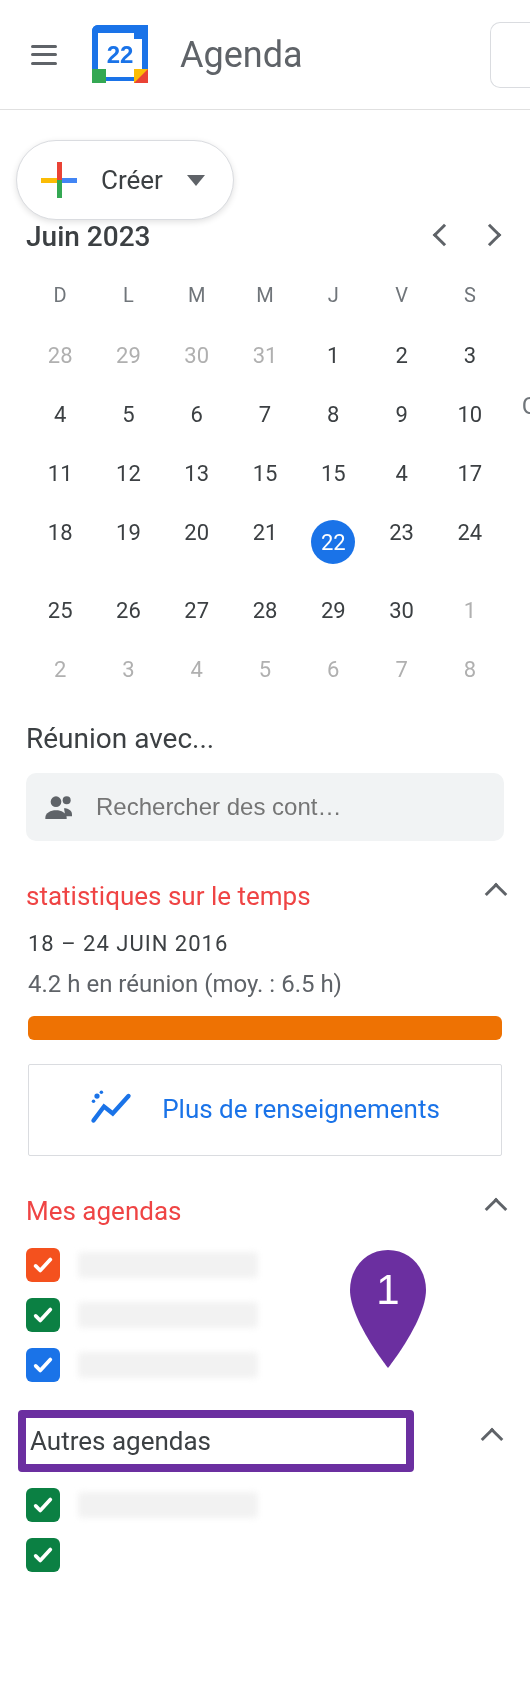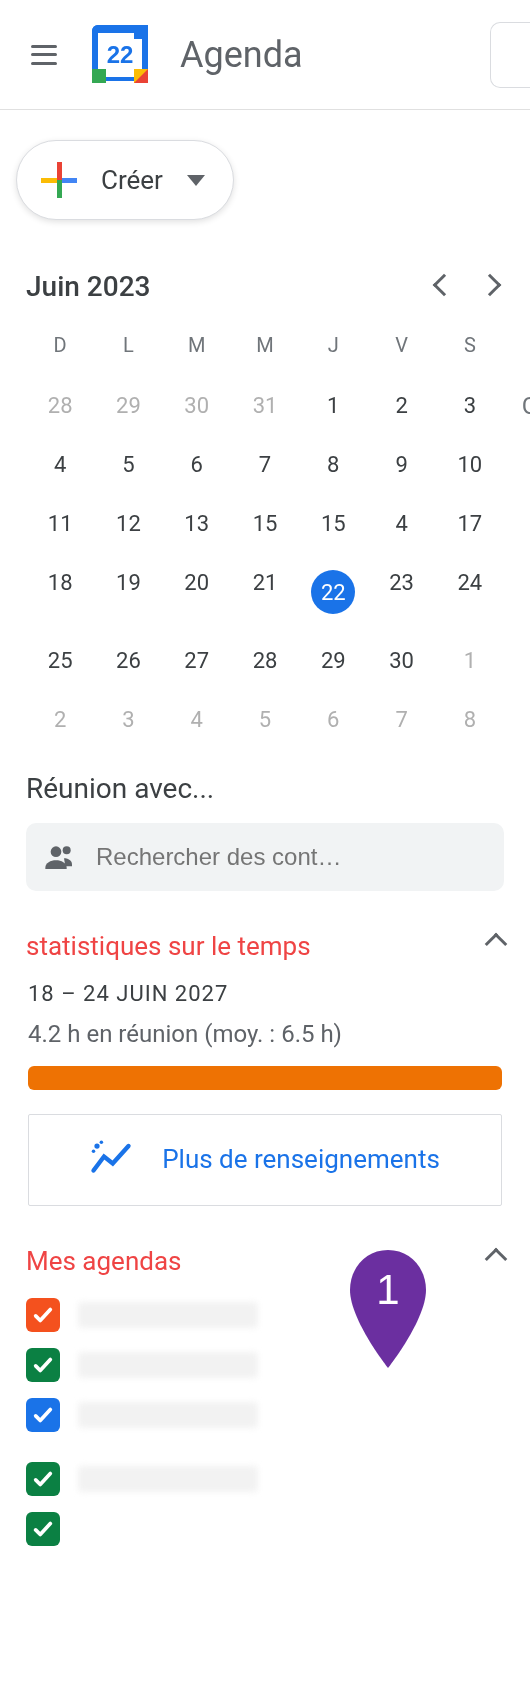--- a/index.html
+++ b/index.html
@@ -14,21 +14,21 @@
   .app-title { font-size:36px; color:#5f6368;margin-left:8px; }
   .sidebar { padding: 30px 16px 0 16px; position:relative;}
   .create-btn { display:inline-flex; align-items:center; gap:24px; height:80px; padding:0 28px 0 24px; border-radius:40px; border:1px solid #dadce0; background:#fff; box-shadow:0 2px 6px rgba(0,0,0,.12); cursor:pointer;}
   .plus-icon { position:relative; width:36px; height:36px;}
   .plus-icon .h1 { position:absolute; left:0; top:16px; width:18px; height:5px; background:#fbbc05;}
   .plus-icon .h2 { position:absolute; left:18px; top:16px; width:18px; height:5px; background:#4285f4;}
   .plus-icon .v1 { position:absolute; left:16px; top:0; width:5px; height:18px; background:#ea4335;}
   .plus-icon .v2 { position:absolute; left:16px; top:18px; width:5px; height:18px; background:#34a853;}
   .create-label { font-size:26px; color:#3c4043;}
   .triangle-down { width:0; height:0; border-left:9px solid transparent; border-right:9px solid transparent; border-top:11px solid #5f6368; }
-  .mini-cal { margin-top:50px; padding:0 10px;}
+  .mini-cal { padding:0 10px;}
   .mini-head { display:flex; align-items:center; justify-content:space-between;}
   .mini-title { font-size:28px; color:#3c4043; font-weight:500;}
   .nav-arrows { display:flex; gap:30px; margin-right:6px;}
   .chevron { width:16px; height:16px; border:solid #5f6368; border-width:0 3px 3px 0; display:inline-block; padding:0;}
   .chev-left { transform:rotate(135deg);}
   .chev-right { transform:rotate(-45deg);}
   .chev-up-sm { transform:rotate(-135deg);}
   .cal-grid { display:grid; grid-template-columns:repeat(7,1fr); text-align:center; margin-top:20px; row-gap:18px; }
   .dow { font-size:20px; color:#70757a; padding:10px 0;}
   .day { font-size:22px; color:#3c4043; padding:8px 0;}
@@ -176,21 +176,21 @@
         <circle cx="17" cy="7" r="3"></circle>
           <path d="M15 13c2.5 0 6 1.3 6 4.5V19h-5"></path>
       </svg>
       <input class="search-input" placeholder="Rechercher des cont…" style="">
     </div>
 
     <div class="row-head">
       <div class="label">statistiques sur le temps</div>
       <span><i class="chevron chev-up-sm"></i></span>
     </div>
-    <div class="stats-range">18 – 24 JUIN 2027</div>
+    <div class="stats-range">18 – 24 JUIN 2016</div>
     <div class="stats-avg">4.2 h en réunion (moy. : 6.5 h)</div>
     <div class="bar"></div>
     <div class="more-btn">
       <svg class="insights-icon" viewBox="0 0 24 24">
         <polyline points="2,18 8,10 13,14 22,4" fill="none" stroke="#1a73e8" stroke-width="2.5" stroke-linecap="round"></polyline>
         <circle cx="4" cy="4" r="1.5" fill="#1a73e8"></circle>
           <circle cx="6.5" cy="1.8" r="1" fill="#1a73e8"></circle>
           <circle cx="2" cy="7" r="1" fill="#1a73e8"></circle>
       </svg>
       <div class="txt">Plus de renseignements</div>
@@ -220,20 +220,30 @@
         <div class="cal-item">
           <div class="chk" style="background: rgb(26, 115, 232);">
             <svg viewBox="0 0 24 24">
               <polyline points="4,13 9,18 20,6" fill="none" stroke="#fff" stroke-width="4" stroke-linecap="round" stroke-linejoin="round"></polyline>
             </svg>
           </div>
           <div class="cal-name"></div>
         </div>
       </div>
 
+    <div class="highlight-wrap">
+      <div class="other-head">
+        <div class="label">Autres agendas</div>
+        <div class="icons">
+          <span><span class="plus-thin"></span></span>
+          <span><i class="chevron chev-up-sm"></i></span>
+        </div>
+        <div class="highlight-box"></div>
+      </div>
+    </div>
     <div class="cal-list" id="other-cal-list">
         <div class="cal-item">
           <div class="chk" style="background: rgb(11, 128, 67);">
             <svg viewBox="0 0 24 24">
               <polyline points="4,13 9,18 20,6" fill="none" stroke="#fff" stroke-width="4" stroke-linecap="round" stroke-linejoin="round"></polyline>
             </svg>
           </div>
           <div class="cal-name"></div>
         </div>
         <div class="cal-item">

